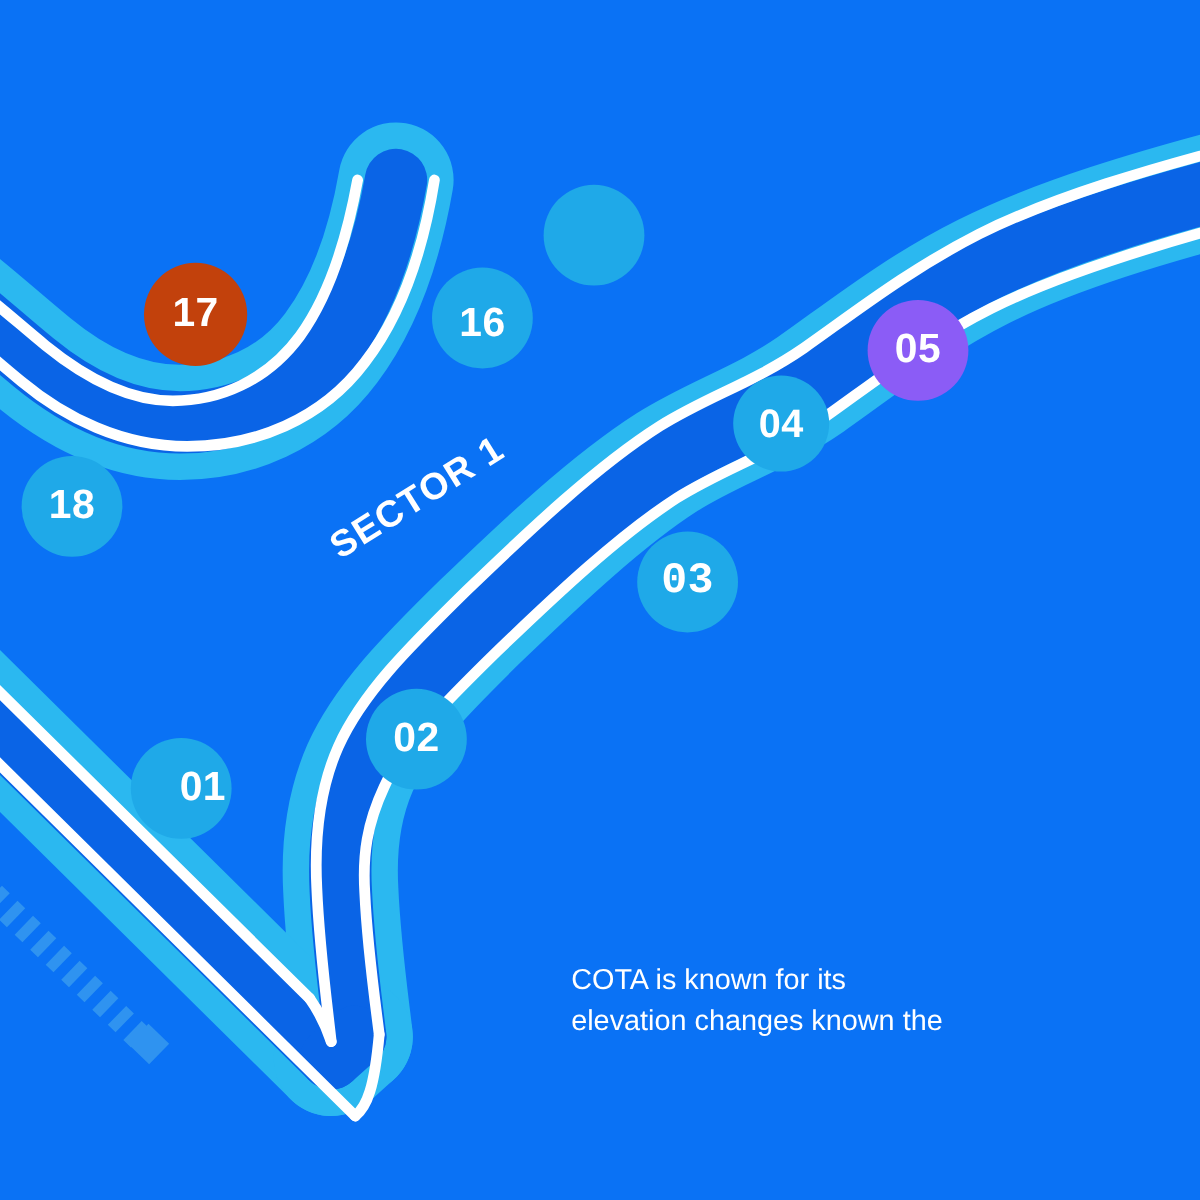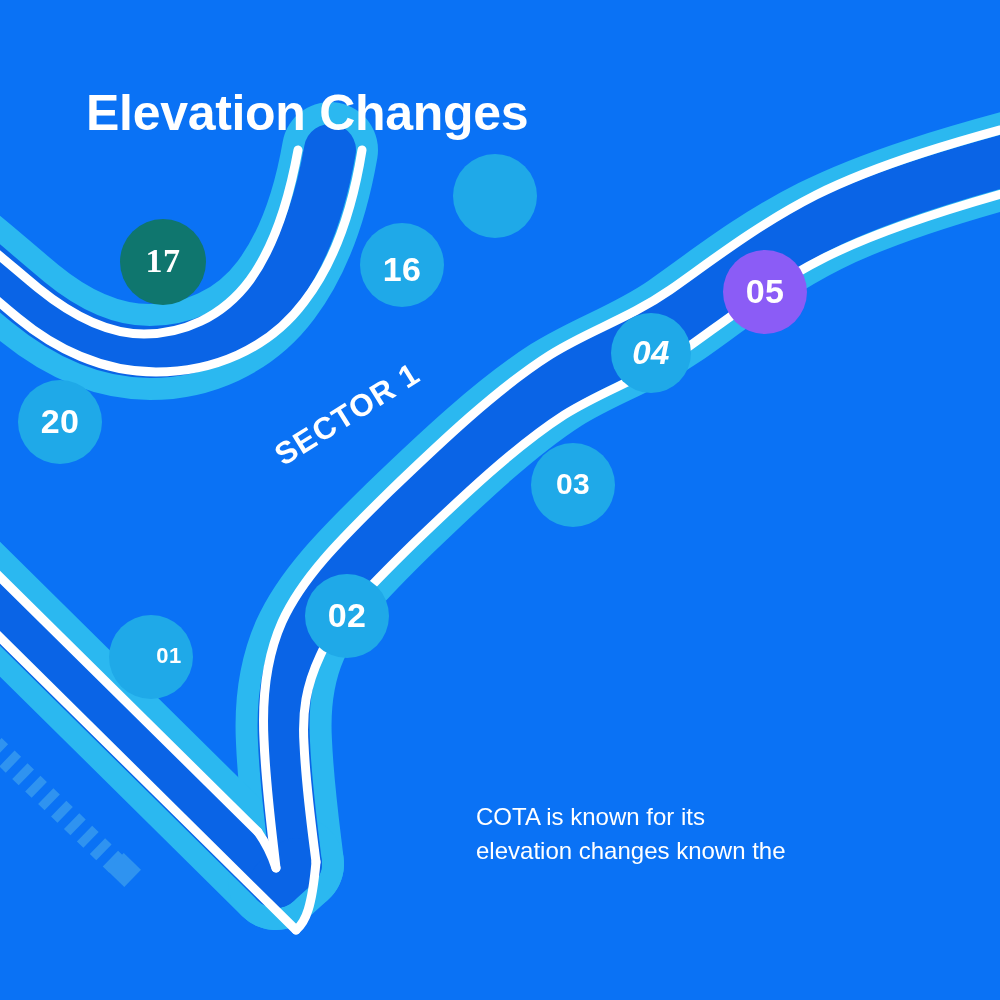--- a/index.html
+++ b/index.html
@@ -181,48 +181,47 @@
 
     <g>
       <line x1="-6" y1="746" x2="118" y2="866" stroke="#2f93f0" stroke-width="22" stroke-dasharray="9 9" stroke-linecap="butt"></line>
       <rect x="112" y="858" width="24" height="24" fill="#2f93f0" transform="rotate(44 124 870)"></rect>
     </g>
   </svg>
 
   <div class="marker-partial" id="partial-marker" style="left: 453px; top: 154px; width: 84px; height: 84px; background: rgb(31, 169, 232);"></div>
 
   <div id="markers-layer">
-      <div class="marker" style="left: 120px; top: 219px; width: 86px; height: 86px; background: #0f766e; font-family: Liberation Serif, serif;">
+      <div class="marker" style="left: 120px; top: 219px; width: 86px; height: 86px; background: #c2410c;">
         <span class="marker-label" style="font-size: 34px;">17</span>
       </div>
       <div class="marker" style="left: 360px; top: 223px; width: 84px; height: 84px; background: rgb(31, 169, 232);">
         <span class="marker-label" style="font-size: 34px; margin-top: 10px;">16</span>
       </div>
       <div class="marker" style="left: 723px; top: 250px; width: 84px; height: 84px; background: #8b5cf6; justify-content: center;">
         <span class="marker-label" style="font-size: 34px;">05</span>
       </div>
       <div class="marker" style="left: 611px; top: 313px; width: 80px; height: 80px; background: rgb(31, 169, 232);">
-        <span class="marker-label" style="font-size: 33px; font-style: italic;">04</span>
+        <span class="marker-label" style="font-size: 33px;">04</span>
       </div>
       <div class="marker" style="left: 18px; top: 380px; width: 84px; height: 84px; background: rgb(31, 169, 232);">
-        <span class="marker-label" style="font-size: 34px;">20</span>
+        <span class="marker-label" style="font-size: 34px;">18</span>
       </div>
       <div class="marker" style="left: 531px; top: 443px; width: 84px; height: 84px; background: rgb(31, 169, 232);">
-        <span class="marker-label" style="font-size: 30px;">03</span>
+        <span class="marker-label" style="font-size: 36px; font-family: Liberation Mono, monospace;">03</span>
       </div>
       <div class="marker" style="left: 305px; top: 574px; width: 84px; height: 84px; background: rgb(31, 169, 232);">
         <span class="marker-label" style="font-size: 34px;">02</span>
       </div>
       <div class="marker" style="left: 109px; top: 615px; width: 84px; height: 84px; background: rgb(31, 169, 232);">
-        <span class="marker-label" style="font-size: 22px; margin-left: 36px;">01</span>
+        <span class="marker-label" style="font-size: 34px; margin-left: 36px;">01</span>
       </div>
     </div>
 
   <div class="sector-label" id="sector-label" style="left: 278px; top: 440px; transform: rotate(-32deg);">SECTOR 1</div>
 
-  <div class="page-title">Elevation Changes</div>
 
   <div class="caption">
     <span class="caption-line">COTA is known for its</span>
     <span class="caption-line">elevation changes known the</span>
   </div>
 
 </div>
 
 </body></html>

